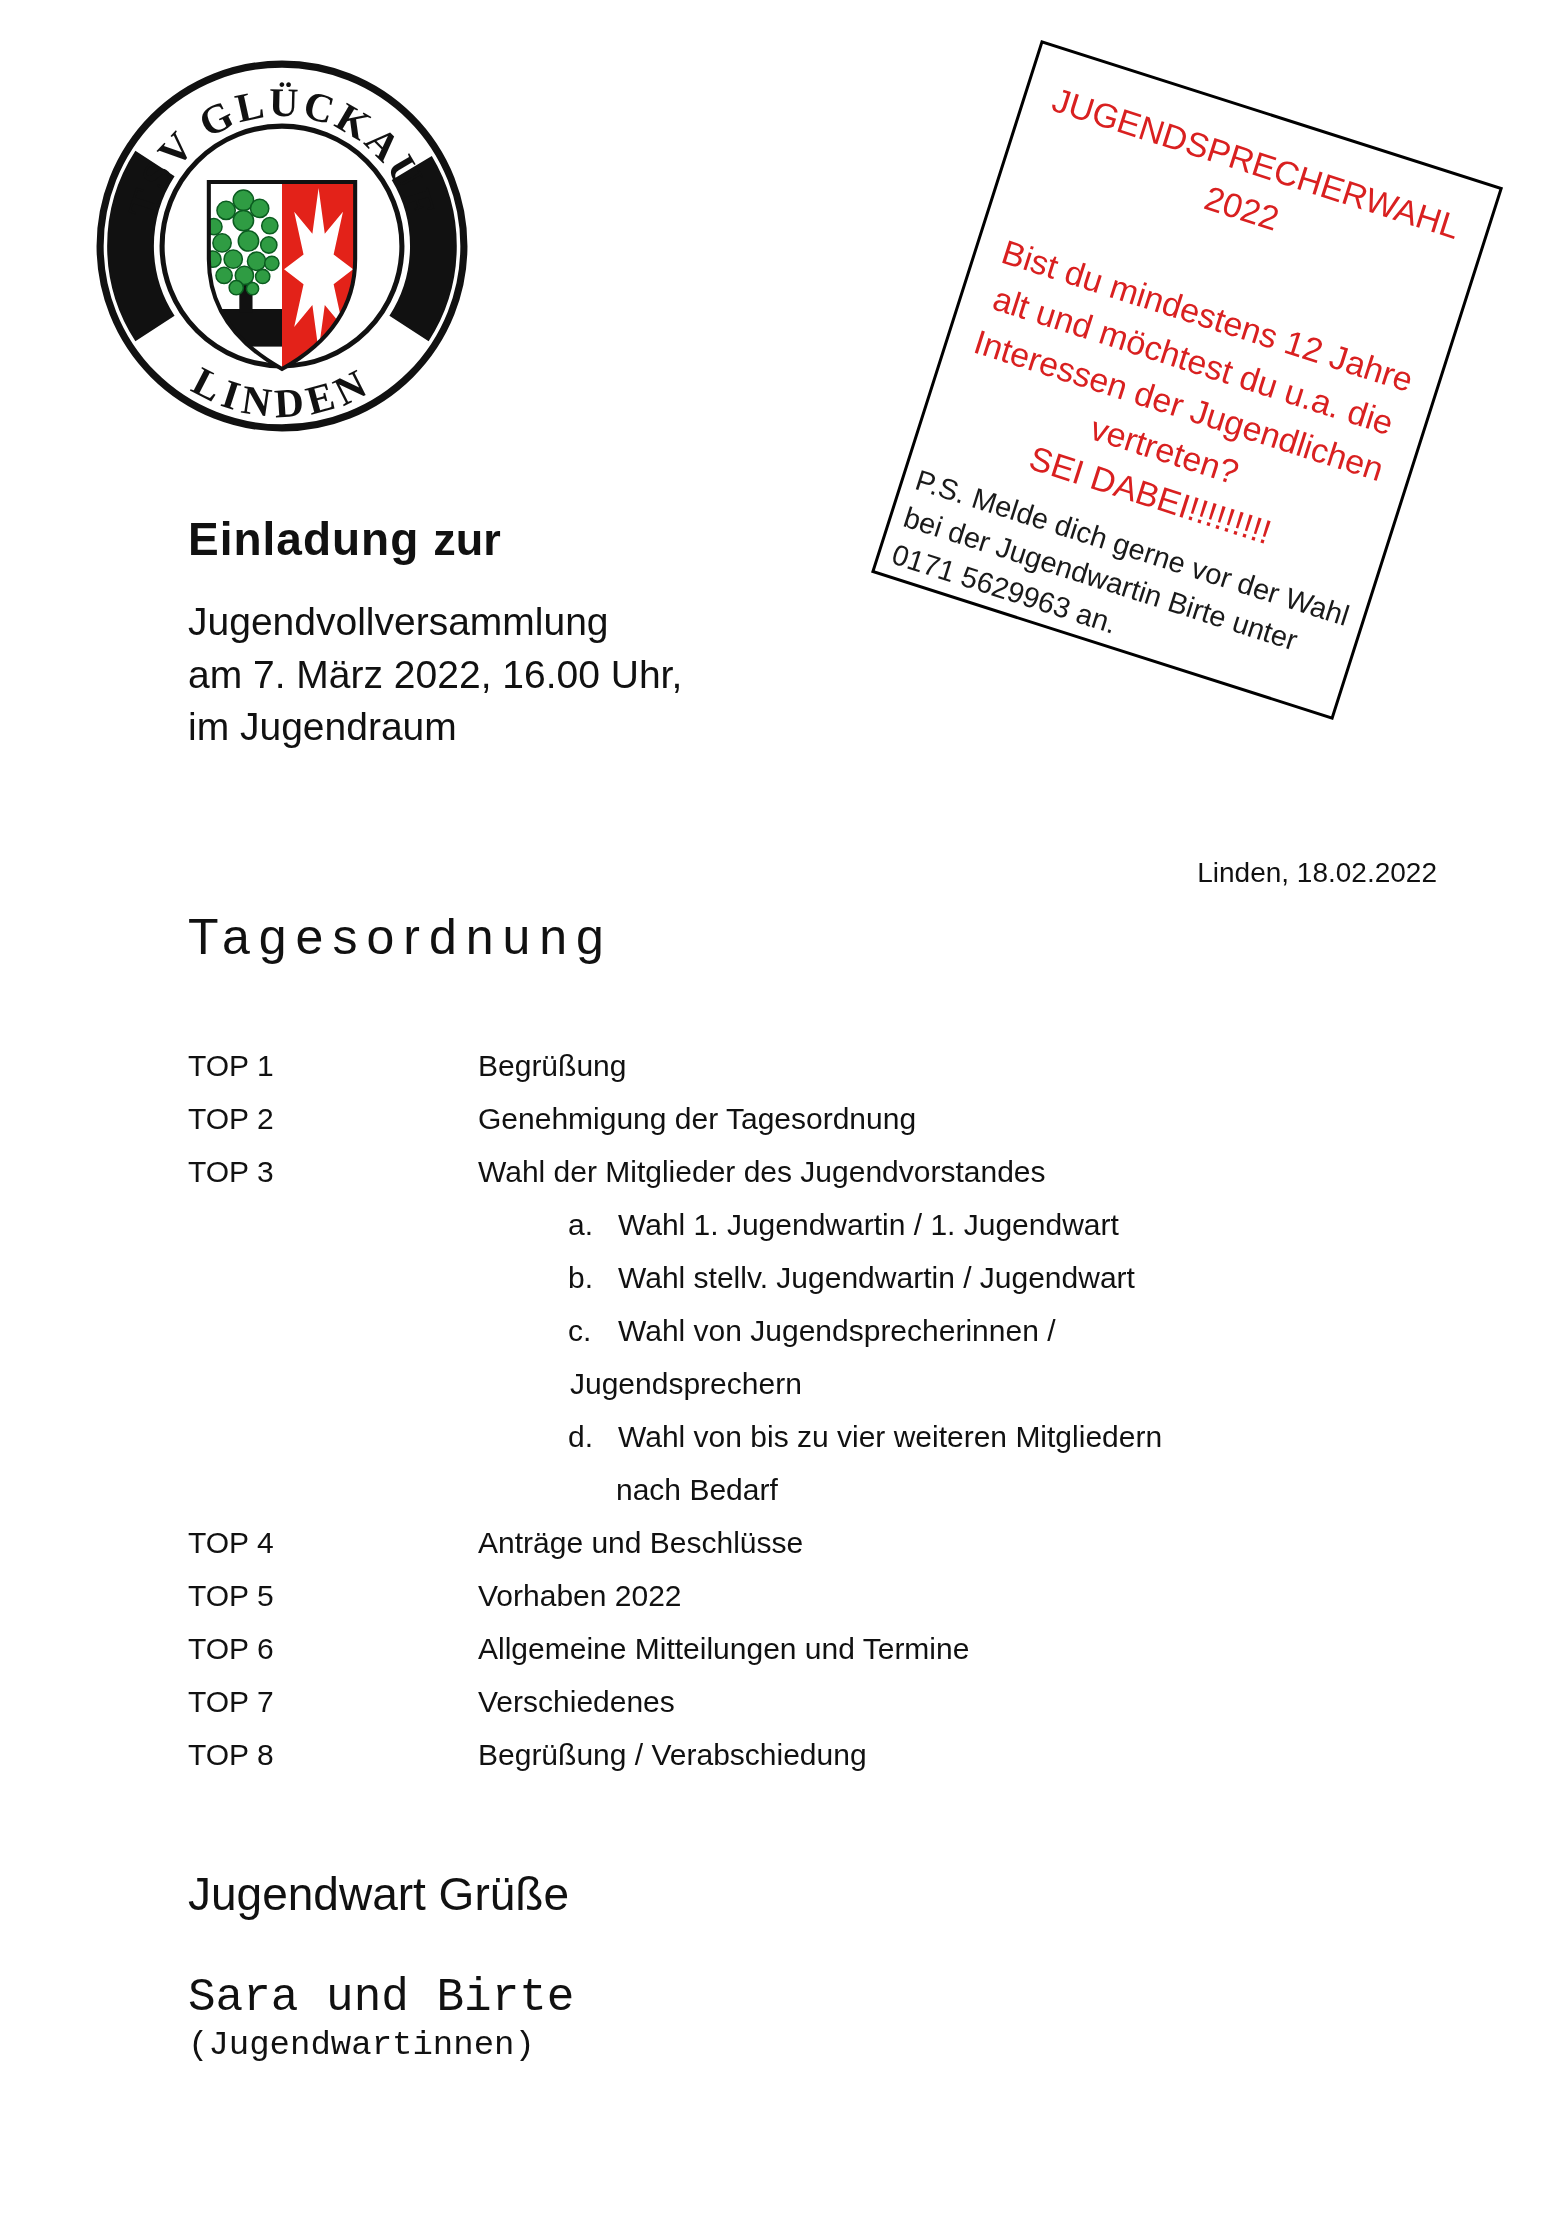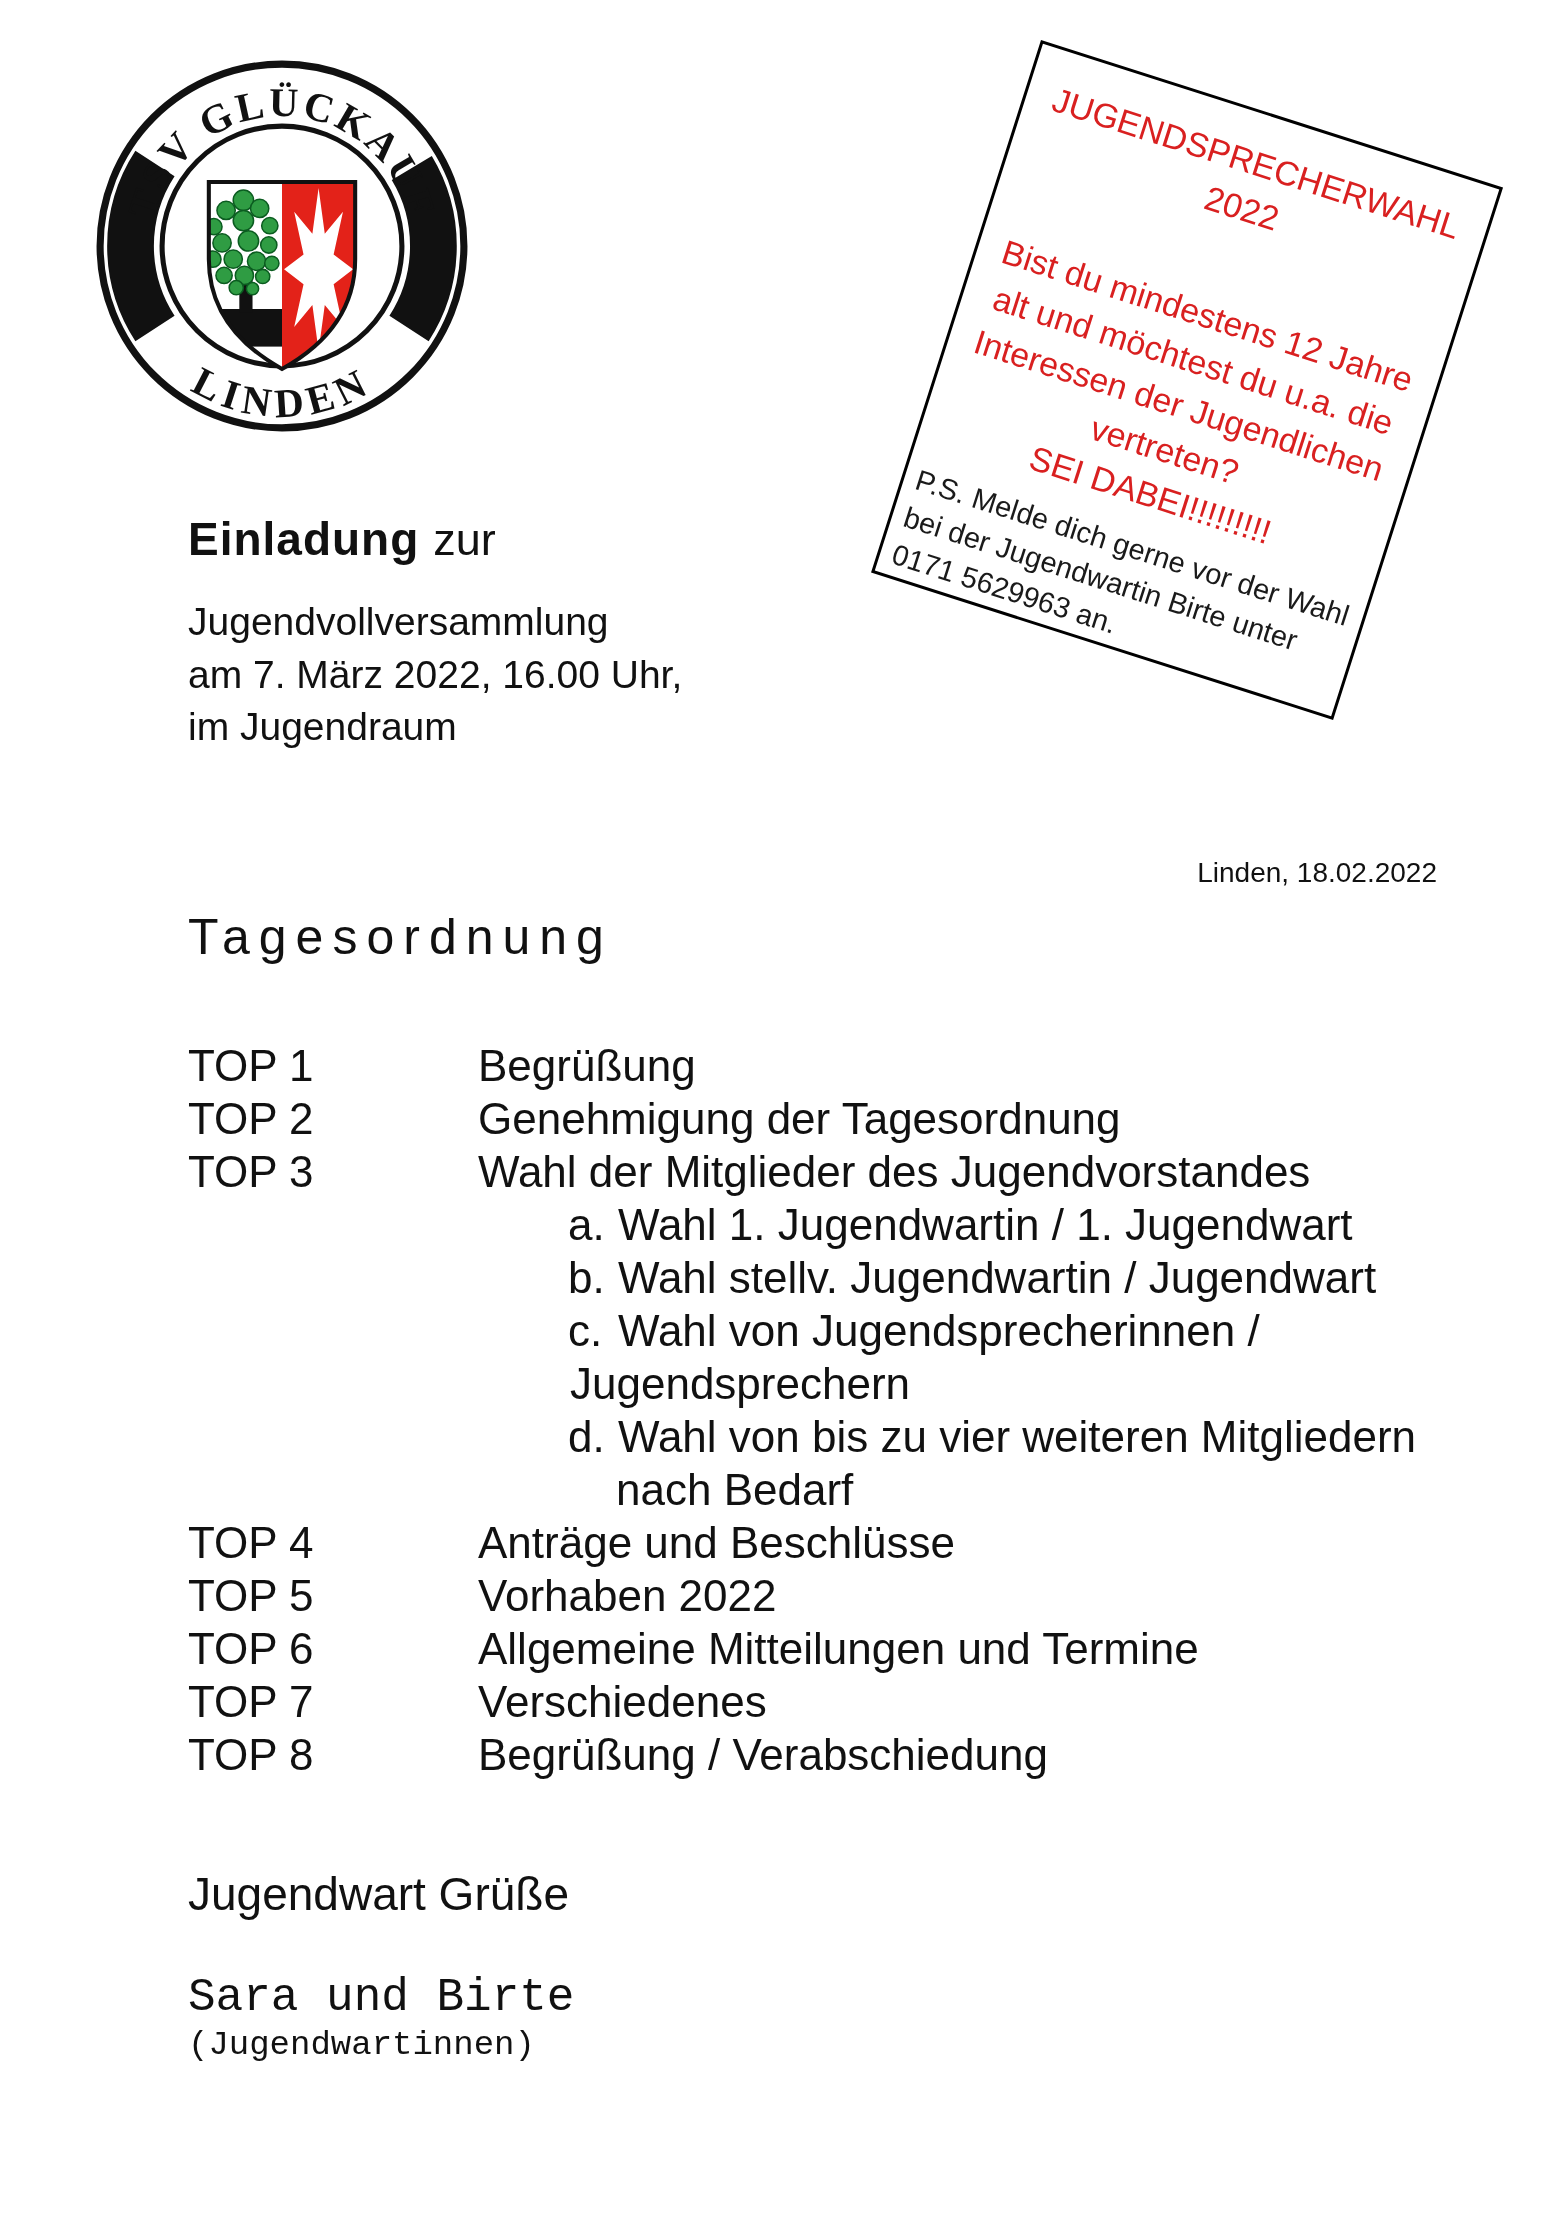--- a/index.html
+++ b/index.html
@@ -19,27 +19,27 @@
   .note .title{padding-top:26px;}
   .note .spacer{height:66px;}
   .note .cta{margin-top:0px;}
   .note .ps{
     margin-top:13px;text-align:left;padding-left:12px;color:#1a1a1a;
     font-size:29px;line-height:39px;
   }
   
   .headline{position:absolute;left:188px;top:512px;white-space:nowrap;}
   .headline .big{font-size:46px;font-weight:bold;letter-spacing:1px;}
-  .headline .small{font-size:45px;font-weight:normal;margin-left:14px;}
+  .headline .small{font-size:45px;font-weight:bold;margin-left:14px;}
   .subhead{position:absolute;left:188px;top:596px;font-size:39px;line-height:52.5px;white-space:nowrap;}
   
   .dateline{position:absolute;right:131px;top:857px;font-size:28px;}
   
   .agenda-heading{position:absolute;left:188px;top:908px;font-size:50px;letter-spacing:9px;text-align:center;}
-  .agenda{position:absolute;left:0;top:1039px;width:1428px;font-size:44px;}
+  .agenda{position:absolute;left:0;top:1039px;width:1428px;font-size:30px;}
   .agenda .row{position:relative;height:53px;line-height:53px;white-space:nowrap;}
   .agenda .lbl{position:absolute;left:188px;}
   .agenda .txt{position:absolute;left:478px;}
   .agenda .row.sub .lbl{left:568px;}
   .agenda .row.sub .txt{left:618px;}
   .agenda .row.cont .txt{left:570px;}
   .agenda .row.cont2 .txt{left:616px;}
   
   .salutation{position:absolute;left:188px;top:1867px;font-size:46px;}
   .signature{position:absolute;left:188px;top:1973px;font-size:46px;line-height:50px;font-family:Liberation Mono, monospace;}

